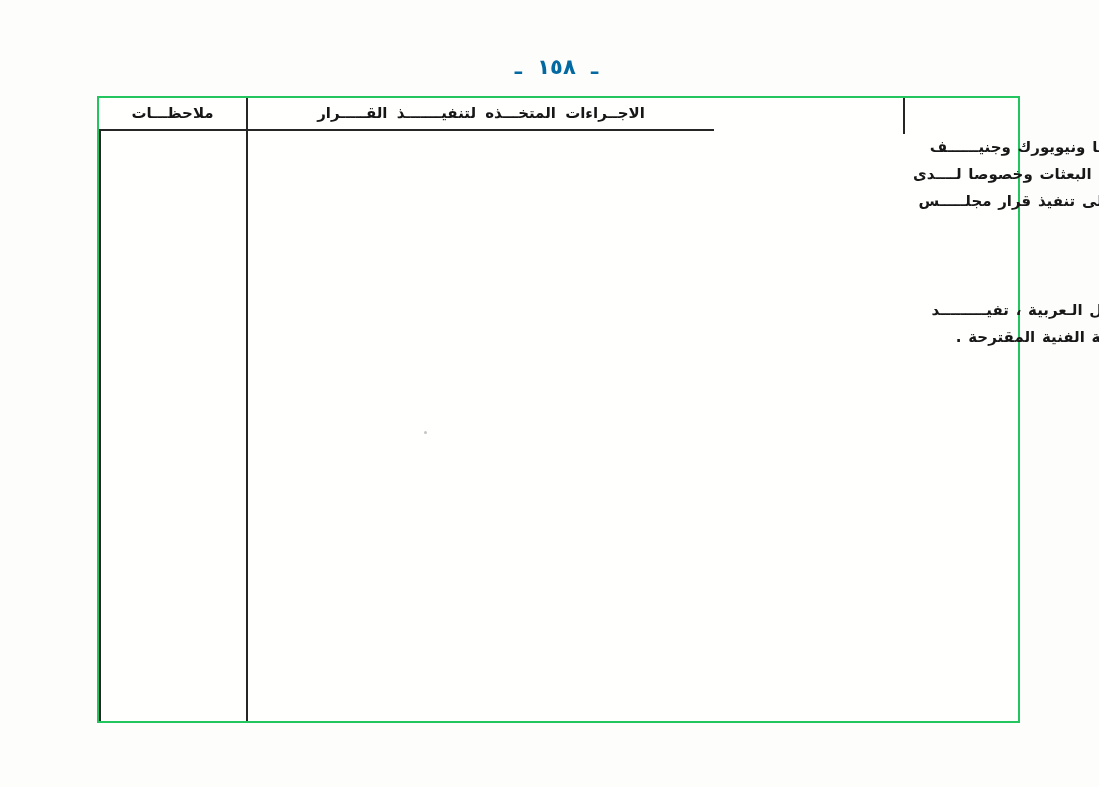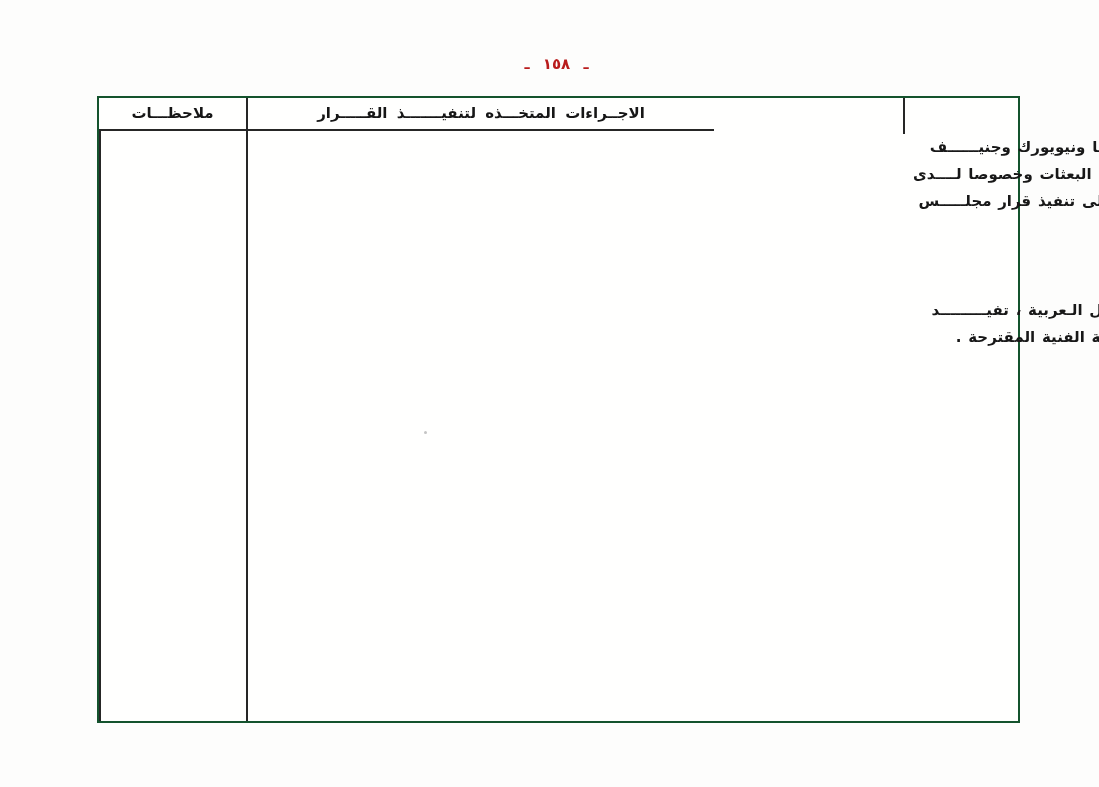--- a/index.html
+++ b/index.html
@@ -9,31 +9,31 @@
     background: #fdfdfc;
     font-family: "DejaVu Sans", sans-serif;
     color: #161616;
     overflow: hidden;
   }
   .page-number {
     position: absolute;
     top: 55px; left: 0; right: 0;
     margin-left: 14px;
     text-align: center;
-    font-size: 15px;
+    font-size: 21px;
     font-weight: bold;
     letter-spacing: 1px;
     word-spacing: 8px;
-    color: #b91c1c;
+    color: #0369a1;
   }
   .doc-table {
     position: absolute;
     left: 97px; top: 96px;
     width: 923px; height: 627px;
-    border: 2px solid #14532d;
+    border: 2px solid #22c55e;
     display: grid;
     grid-template-columns: 147px 468px 189px 1fr;
     grid-template-rows: 33px 1fr;
     background: #fffffe;
   }
   .c2, .c3, .c4 { border-left: 2px solid #262626; }
   .hcell {
     border-bottom: 2px solid #262626;
     display: flex;
     align-items: center;

